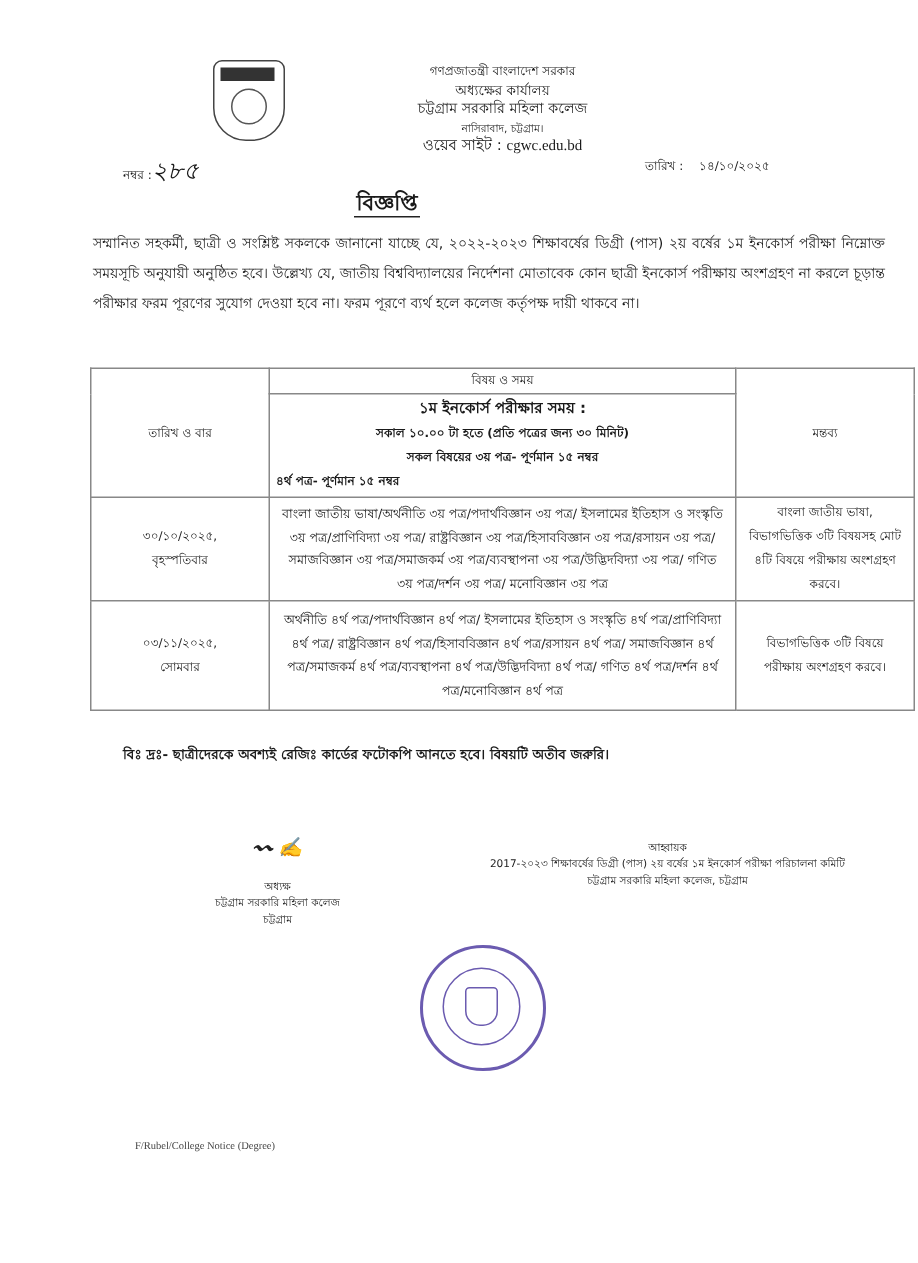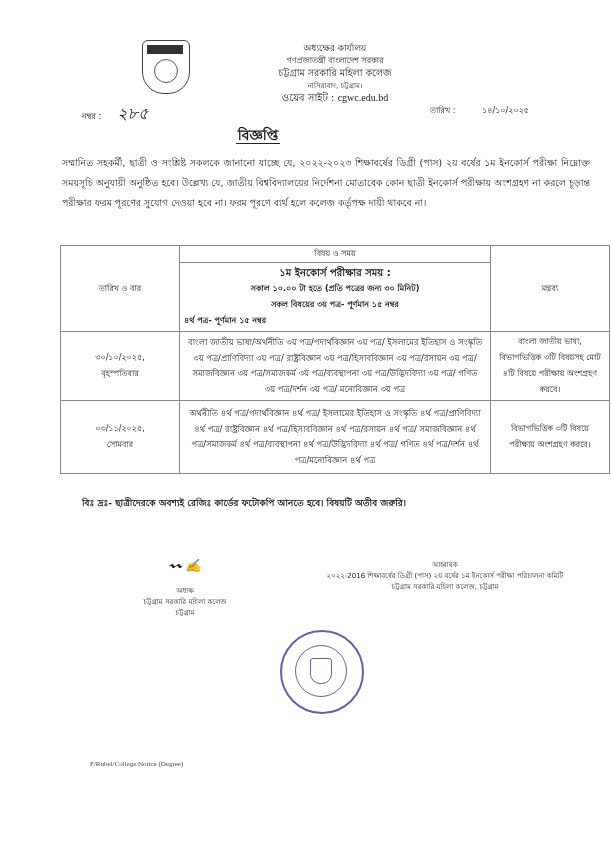--- a/index.html
+++ b/index.html
@@ -5,21 +5,21 @@
   html, body { margin:0; padding:0; background:#ffffff; }
   body { width:612px; height:842px; position:relative; overflow:hidden;
          font-family:"DejaVu Sans", sans-serif; color:#1a1a1a; }
   .abs { position:absolute; }
   .logo { left:142px; top:40px; width:46px; height:52px; border:1.5px solid #444; border-radius:6px 6px 22px 22px; }
   .logo .band { position:absolute; left:4px; top:4px; width:36px; height:9px; background:#333; }
   .logo .inner { position:absolute; left:11px; top:18px; width:22px; height:22px; border:1px solid #555; border-radius:50%; }
   .hdr { left:220px; width:230px; text-align:center; font-size:8px; line-height:12.5px; top:42px; }
   .hdr .web { font-size:10px; }
   .number { left:82px; top:101px; font-size:8px; }
-  .number .hand { font-family:"DejaVu Serif", serif; font-size:16px; font-style:italic; margin-left:16px; }
+  .number .hand { font-family:"DejaVu Serif", serif; font-size:16px; font-style:italic; margin-left:0; }
   .date { left:430px; top:104px; font-size:8px; }
   .title { left:0; width:516px; top:124px; text-align:center; font-size:14px; font-weight:bold; }
   .title span { border-bottom:1.2px solid #222; padding:0 2px; }
   .para { left:62px; width:528px; top:153px; font-size:9.4px; line-height:20px; text-align:justify; }
   table { position:absolute; left:60px; top:245px; width:550px; border-collapse:collapse; font-size:8px; }
   td { border:1px solid #888; text-align:center; vertical-align:middle; line-height:16px; padding:0 4px; }
   .subj { font-size:8.4px; line-height:15.5px; }
   .note { left:82px; top:496px; font-size:9px; font-weight:bold;text-align:center; }
   .sig1 { left:110px; top:560px; width:150px; text-align:center; font-size:7px; line-height:11px; }
   .sig2 { left:300px; top:560px; width:290px; text-align:center; font-size:7px; line-height:11px; }
@@ -31,36 +31,36 @@
 </style>
 </head>
 <body>
 
 <div class="abs logo">
   <div class="band"></div>
     <div class="inner"></div>
 </div>
 
 <div class="abs hdr">
+  <div>গণপ্রজাতন্ত্রী বাংলাদেশ সরকার</div>
   <div style="font-size:9px">অধ্যক্ষের কার্যালয়</div>
-  <div>গণপ্রজাতন্ত্রী বাংলাদেশ সরকার</div>
   <div style="font-size:9.5px">চট্টগ্রাম সরকারি মহিলা কলেজ</div>
   <div style="font-size:7px">নাসিরাবাদ, চট্টগ্রাম।</div>
   <div class="web">
     <span>ওয়েব সাইট : </span><span style="font-family:'Liberation Serif',serif">cgwc.edu.bd</span>
   </div>
 </div>
 
 <div class="abs number">
   <span>নম্বর :</span><span class="hand">২৮৫</span>
 </div>
 
 <div class="abs date">
   <span>তারিখ :</span>
-  <span style="margin-left:24px">১৪/১০/২০২৫</span>
+  <span style="margin-left:8px">১৪/১০/২০২৫</span>
 </div>
 
 <div class="abs title"><span>বিজ্ঞপ্তি</span></div>
 
 <div class="abs para">সম্মানিত সহকর্মী, ছাত্রী ও সংশ্লিষ্ট সকলকে জানানো যাচ্ছে যে, ২০২২-২০২৩ শিক্ষাবর্ষের ডিগ্রী (পাস) ২য় বর্ষের ১ম ইনকোর্স পরীক্ষা নিম্নোক্ত সময়সূচি অনুযায়ী অনুষ্ঠিত হবে। উল্লেখ্য যে, জাতীয় বিশ্ববিদ্যালয়ের নির্দেশনা মোতাবেক কোন ছাত্রী ইনকোর্স পরীক্ষায় অংশগ্রহণ না করলে চূড়ান্ত পরীক্ষার ফরম পূরণের সুযোগ দেওয়া হবে না। ফরম পূরণে ব্যর্থ হলে কলেজ কর্তৃপক্ষ দায়ী থাকবে না।</div>
 
 <table>
   <tbody>
       <tr>
     <td rowspan="2" style="width:110px">তারিখ ও বার</td>
@@ -98,21 +98,21 @@
 
 <div class="abs sig1">
   <div class="scrawl">〰 ✍</div>
   <div>অধ্যক্ষ</div>
   <div>চট্টগ্রাম সরকারি মহিলা কলেজ</div>
   <div>চট্টগ্রাম</div>
 </div>
 
 <div class="abs sig2">
   <div>আহ্বায়ক</div>
-  <div>২০২২-2016 শিক্ষাবর্ষের ডিগ্রী (পাস) ২য় বর্ষের ১ম ইনকোর্স পরীক্ষা পরিচালনা কমিটি</div>
+  <div>2017-২০২৩ শিক্ষাবর্ষের ডিগ্রী (পাস) ২য় বর্ষের ১ম ইনকোর্স পরীক্ষা পরিচালনা কমিটি</div>
   <div>চট্টগ্রাম সরকারি মহিলা কলেজ, চট্টগ্রাম</div>
 </div>
 
 <div class="abs seal">
   <div class="in"></div>
     <div class="shield"></div>
 </div>
 
 <div class="abs footer">F/Rubel/College Notice (Degree)</div>
 

